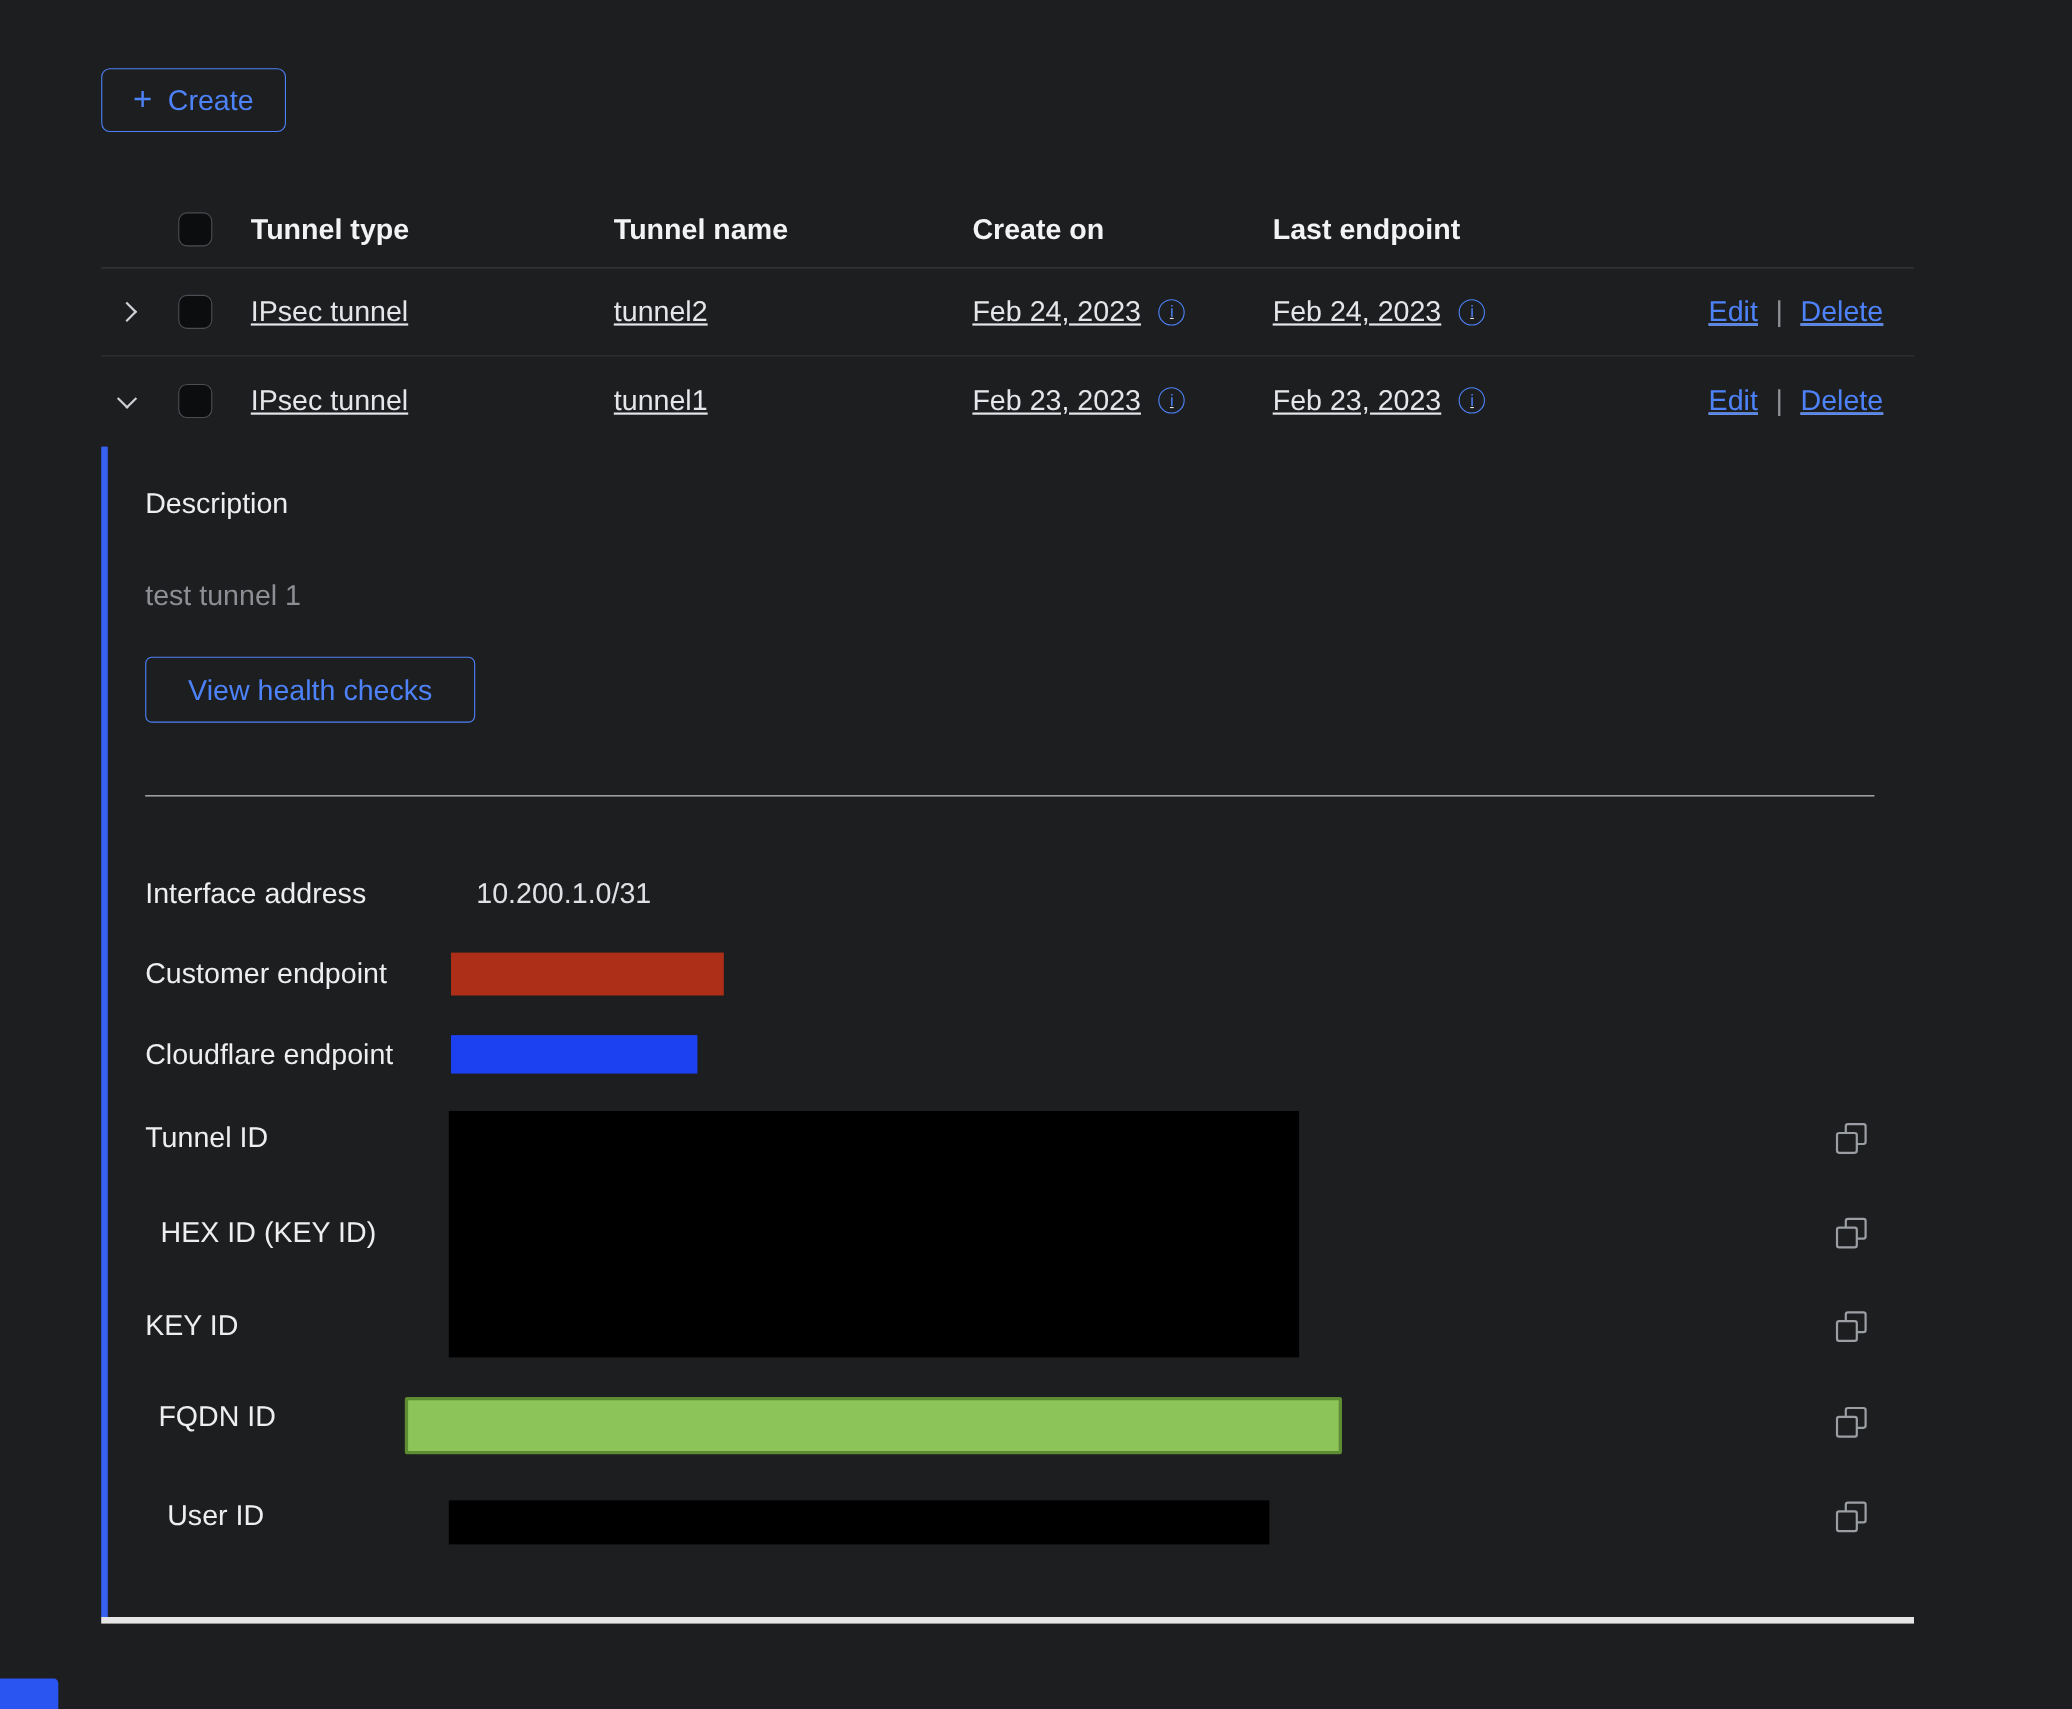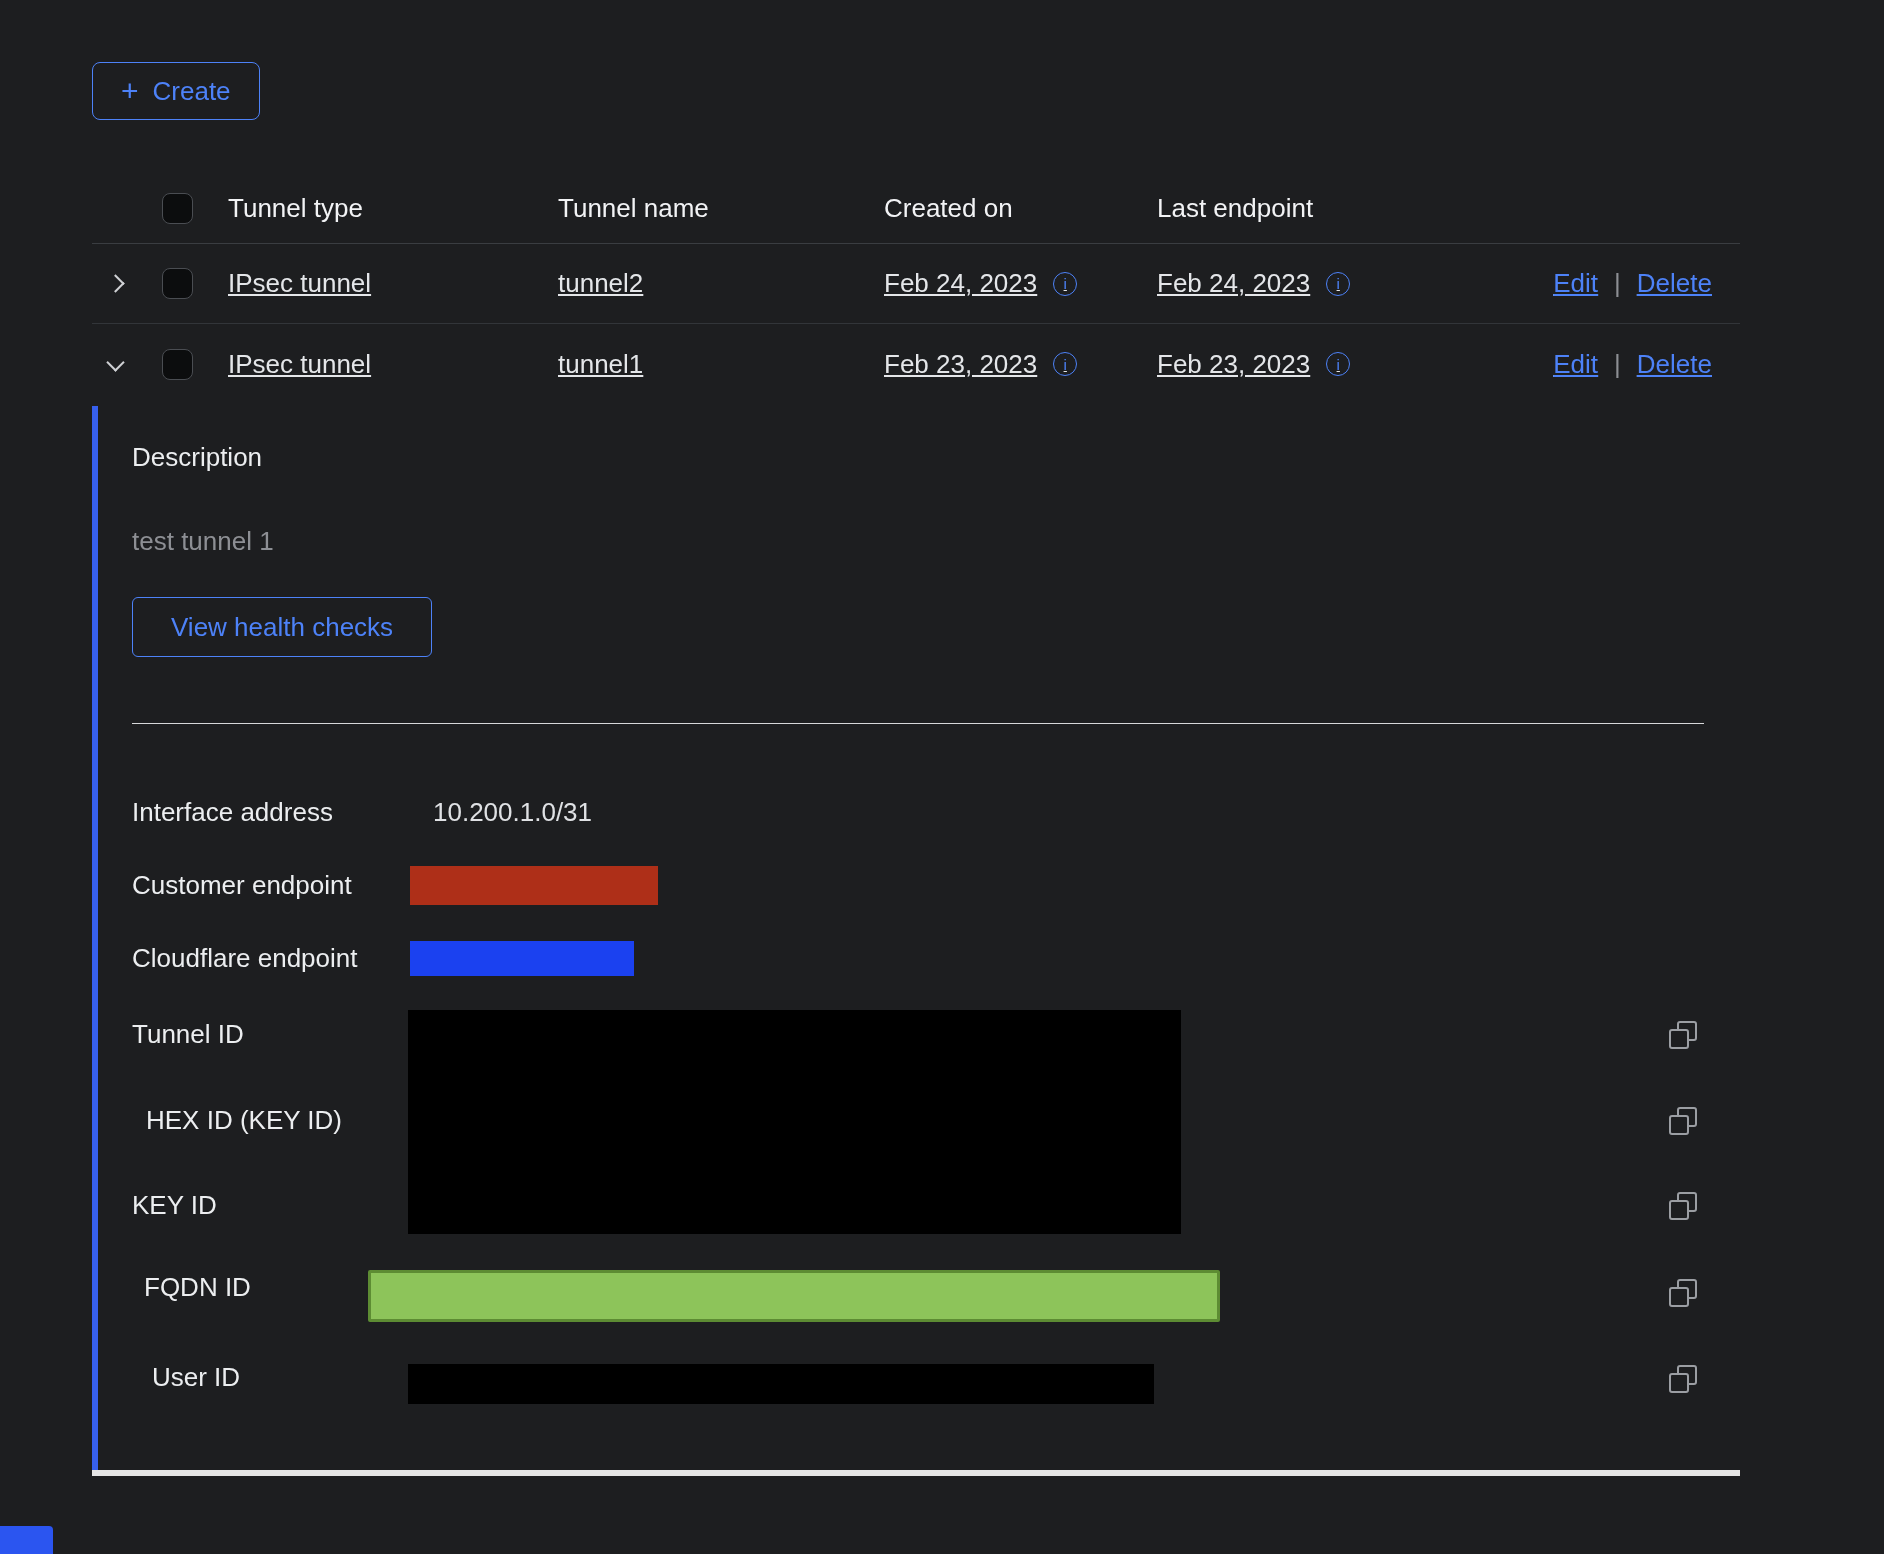--- a/index.html
+++ b/index.html
@@ -39,21 +39,21 @@
   }
   .create-btn .plus{font-size:30px;font-weight:400;line-height:1;}
 
   
   .tbl{margin-top:54px;width:100%;}
   .trow{
     display:grid;
     grid-template-columns:46px 90px 330px 326px 273px 330px 1fr;
     align-items:center;
   }
-  .trow.hdr{height:70px;border-bottom:1px solid #3a3d41;font-weight:400;color:#f2f3f5;}
+  .trow.hdr{height:70px;border-bottom:1px solid #3a3d41;font-weight:700;color:#f2f3f5;}
   .trow.body{height:80px;font-weight:400;color:#e4e6e9;text-decoration:underline;}
   .trow.body.bordered{border-bottom:1px solid #323539;}
   .cell{font-size:26px;}
   .cell.dates{display:flex;align-items:center;}
   .cell.actions{display:flex;align-items:center;gap:16px;justify-content:flex-end;padding-right:28px;}
 
   .chev-wrap{display:flex;align-items:center;justify-content:center;width:100%;cursor:pointer;background:none;border:none;padding:0;}
   .chev{display:inline-block;width:13px;height:13px;border-right:2.5px solid #cfd1d4;border-bottom:2.5px solid #cfd1d4;}
   .chev.right{transform:rotate(-45deg);}
   .chev.down{transform:rotate(45deg);margin-top:-4px;}
@@ -120,21 +120,21 @@
 
     <div class="tbl">
 
       <div class="trow hdr">
         <div class="cell"></div>
         <div class="cbx-wrap">
           <div class="cbx"></div>
         </div>
         <div class="cell">Tunnel type</div>
         <div class="cell">Tunnel name</div>
-        <div class="cell">Created on</div>
+        <div class="cell">Create on</div>
         <div class="cell">Last endpoint</div>
         <div class="cell"></div>
       </div>
 
       <div class="trow body bordered">
         <button class="chev-wrap">
           <span class="chev right"></span>
         </button>
         <div class="cbx-wrap">
           <div class="cbx"></div>

